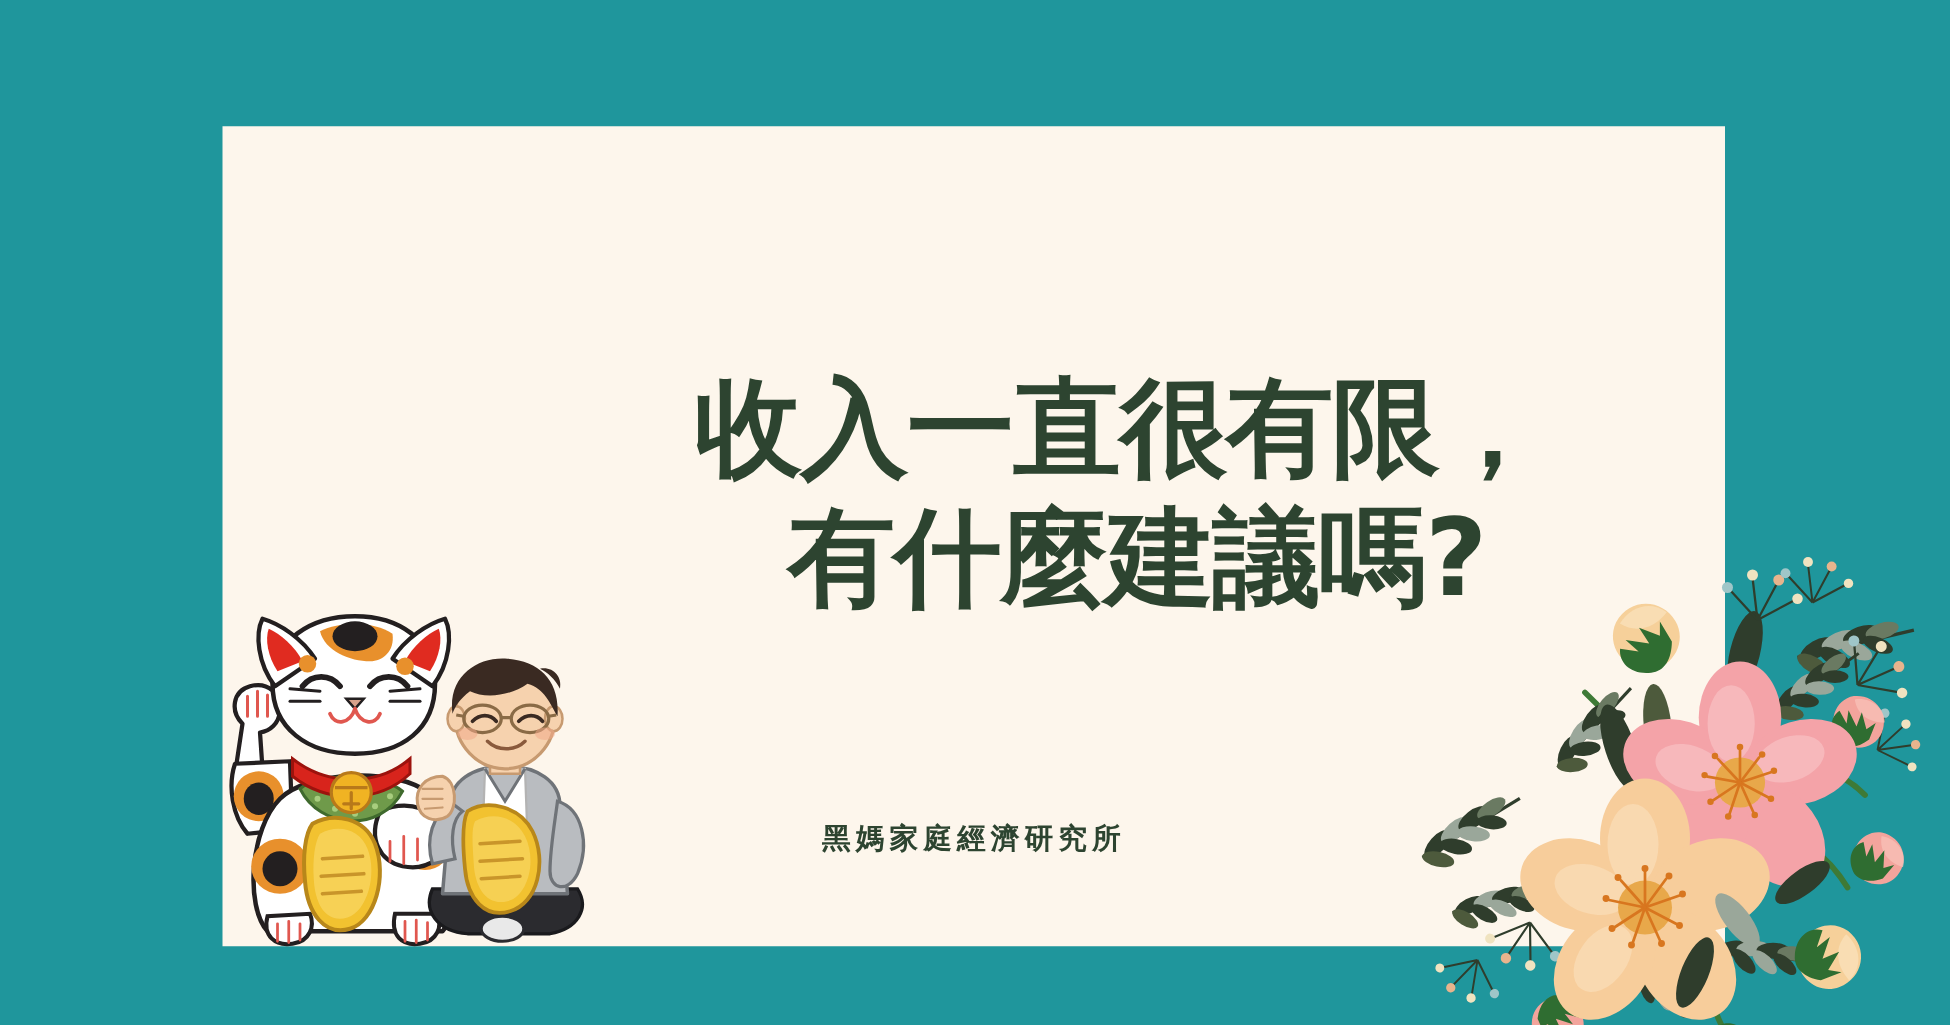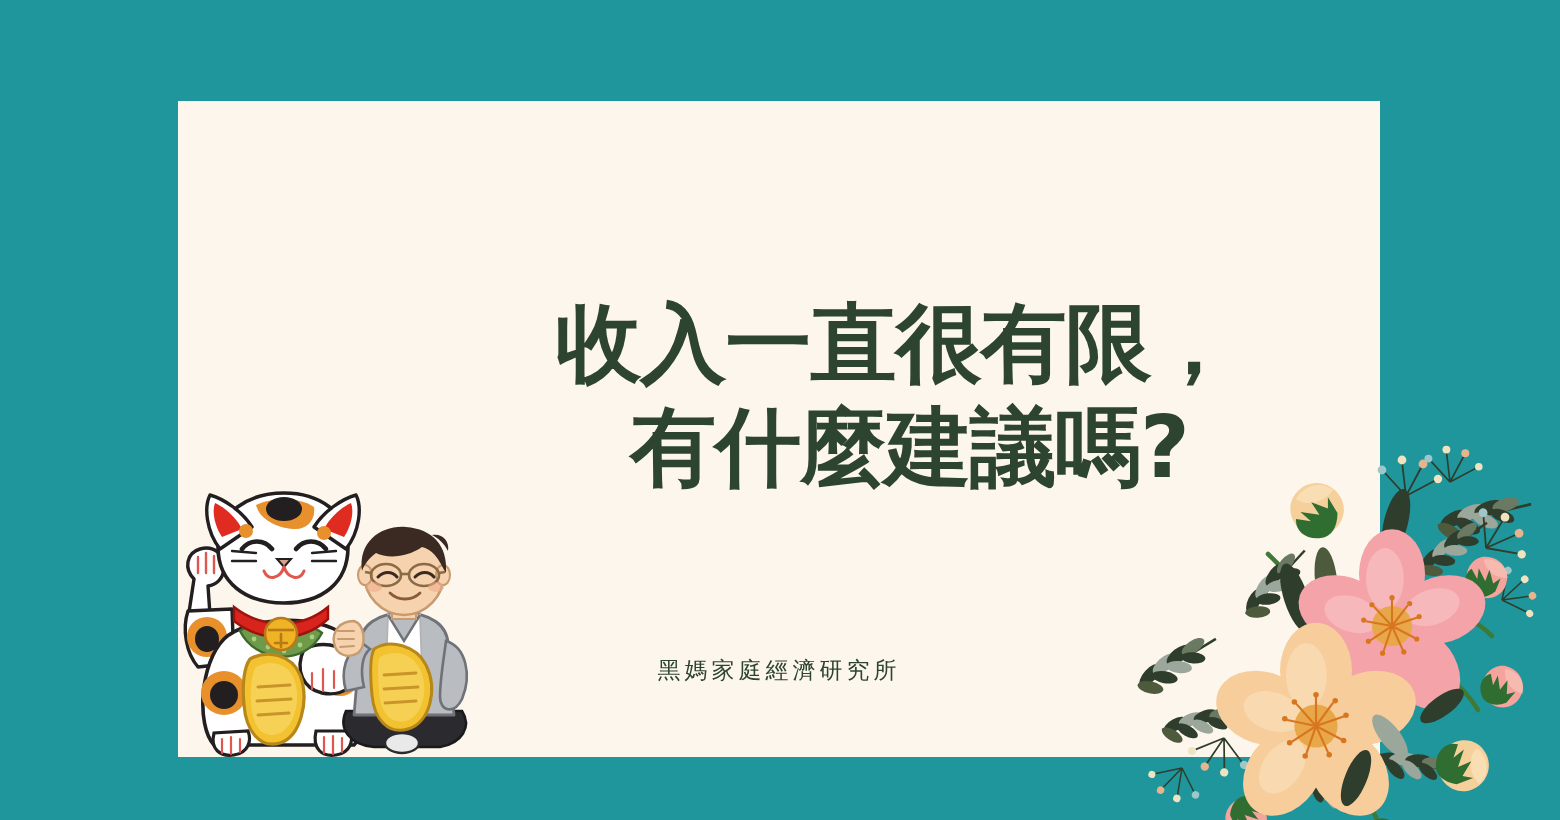--- a/index.html
+++ b/index.html
@@ -58,21 +58,21 @@
 
   
   #subtitle {
     position: absolute;
     left: 178px;
     top: 655px;
     width: 1202px;
     text-align: center;
     color: #2d4430;
     font-family: "DejaVu Sans", "Liberation Sans", sans-serif;
-    font-weight: 400;
+    font-weight: 700;
     font-size: 23px;
     letter-spacing: 4px;
     z-index: 6;
     white-space: nowrap;
   }
 
   
   #mascots {
     position: absolute;
     left: 176px;

